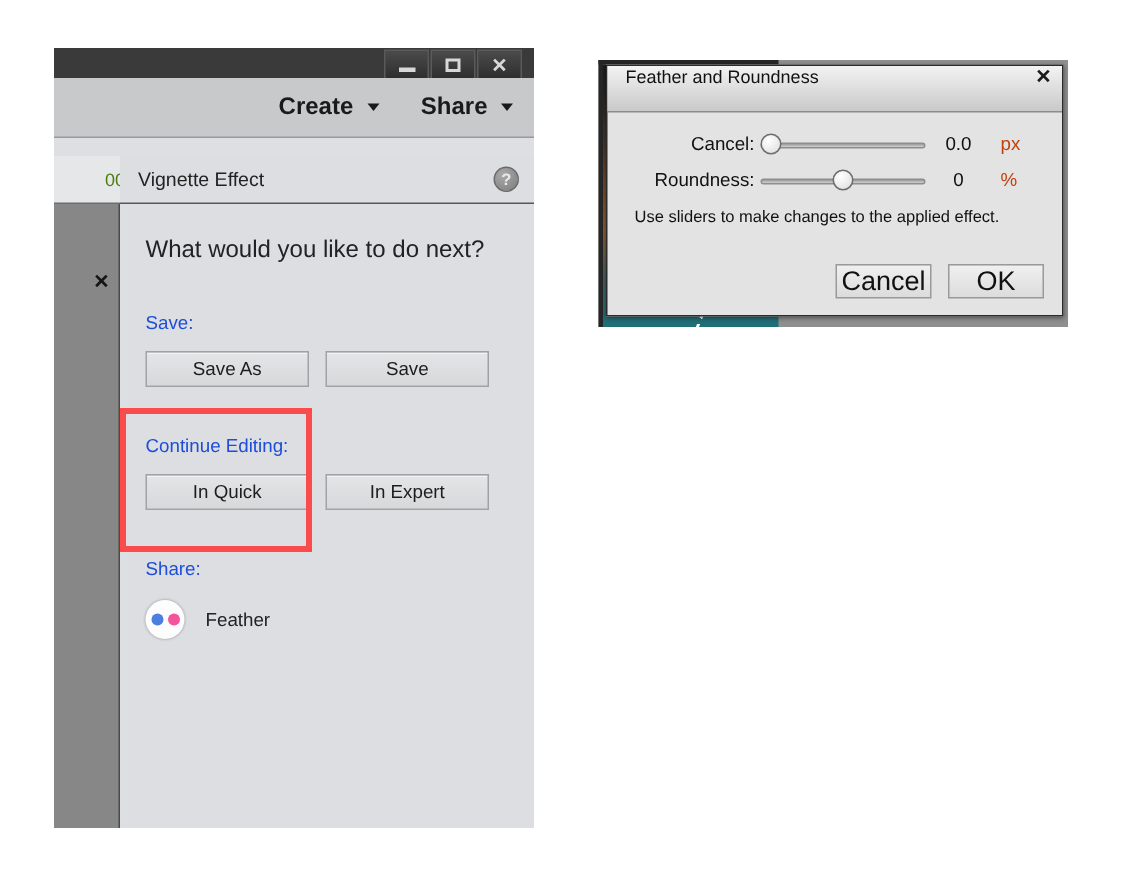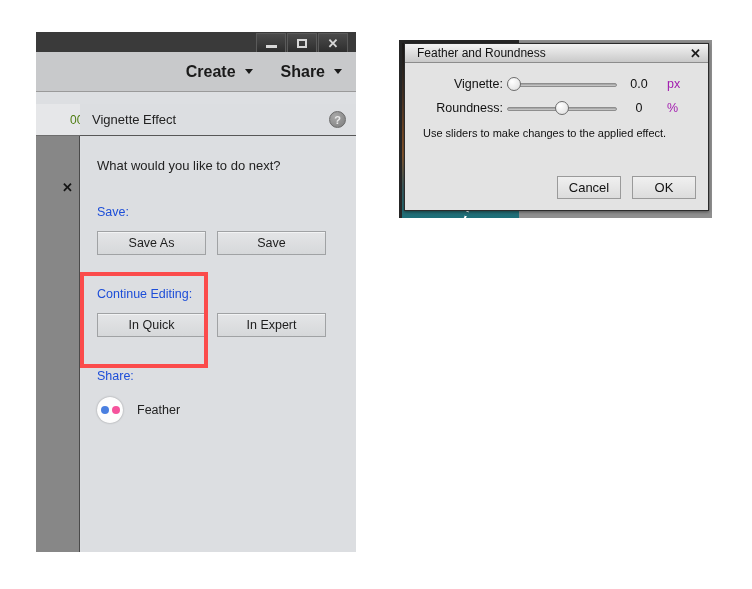--- a/index.html
+++ b/index.html
@@ -180,21 +180,21 @@
   
   .side-panel {
     position: absolute;
     left: 45px; top: 104px;
     width: 275px; height: 416px;
     background: #dcdee1;
     box-sizing: border-box;
     padding: 0 16px;
   }
   .prompt {
-    font-size: 13px;
+    font-size: 16px;
     color: #222;
     padding-top: 22px;
   }
   .section-label {
     font-size: 12.5px;
     color: #1d4ed8;
     margin-top: 32px;
   }
   .btn-row {
     display: flex;
@@ -283,25 +283,25 @@
     left: 404px;
     top: 43px;
     width: 305px;
     height: 168px;
     background: #e3e3e3;
     border: 1px solid #2b2b2b;
     box-shadow: 0 1px 3px rgba(0,0,0,.45);
     box-sizing: border-box;
   }
   .dlg-title {
-    height: 19px;
+    height: 31px;
     background: linear-gradient(to bottom, #f3f3f3, #c9c9c9);
     border-bottom: 1px solid #8c8c8c;
     display: flex;
-    align-items: center;
+    align-items: flex-start;
     justify-content: space-between;
     padding: 0 7px 0 12px;
     box-sizing: border-box;
   }
   .dlg-title .t {
     font-size: 12px;
     color: #111;
   }
   .dlg-close {
     font-size: 13px;
@@ -352,21 +352,21 @@
     width: 44px;
     text-align: center;
     font-size: 12.5px;
     color: #111;
   }
   .slider-unit {
     width: 26px;
     text-align: left;
     padding-left: 6px;
     font-size: 12.5px;
-    color: #a21caf;
+    color: #c2410c;
   }
   .dlg-note {
     font-size: 11px;
     color: #111;
     line-height: 15px;
     margin-top: 8px;
     padding-left: 4px;
     width: 252px;
   }
   .dlg-buttons {
@@ -374,21 +374,21 @@
     right: 12px;
     bottom: 11px;
     display: flex;
     gap: 11px;
   }
   .dbtn {
     width: 64px;
     height: 23px;
     background: linear-gradient(to bottom, #f0f0f0, #dcdcdc);
     border: 1px solid #9a9a9a;
-    font-size: 13px;
+    font-size: 18px;
     color: #111;
     display: flex;
     align-items: center;
     justify-content: center;
     box-sizing: border-box;
     cursor: default;
   }
 </style>
 </head>
 <body>
@@ -470,21 +470,21 @@
 
   <div class="dialog">
     <div class="dlg-title">
       <span class="t">Feather and Roundness</span>
       <span class="dlg-close">✕</span>
     </div>
 
     <div class="dlg-body">
 
       <div class="slider-row">
-        <span class="slider-label">Vignette:</span>
+        <span class="slider-label">Cancel:</span>
         <span class="track-wrap">
           <span class="track"></span>
           <span class="thumb" style="left:0px;"></span>
         </span>
         <span class="slider-value">0.0</span>
         <span class="slider-unit">px</span>
       </div>
 
       <div class="slider-row">
         <span class="slider-label">Roundness:</span>

